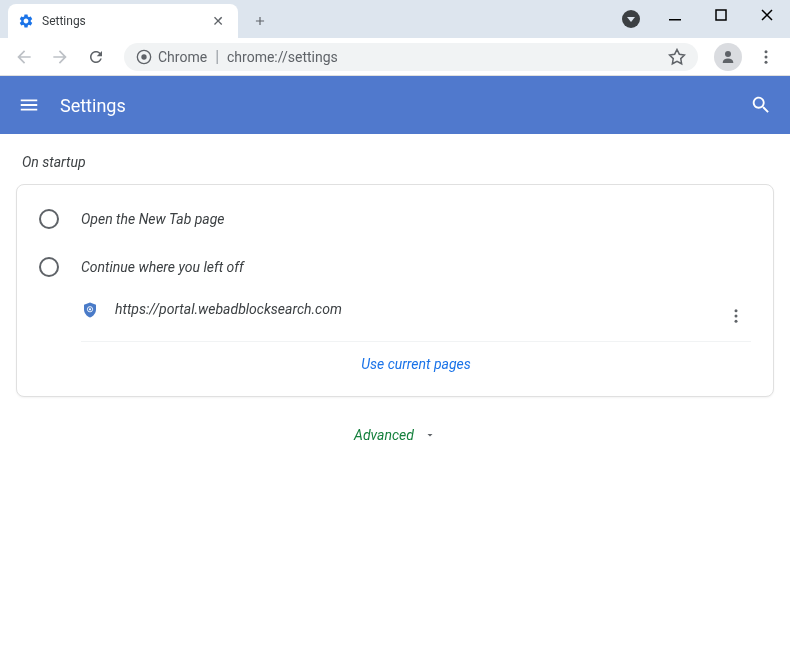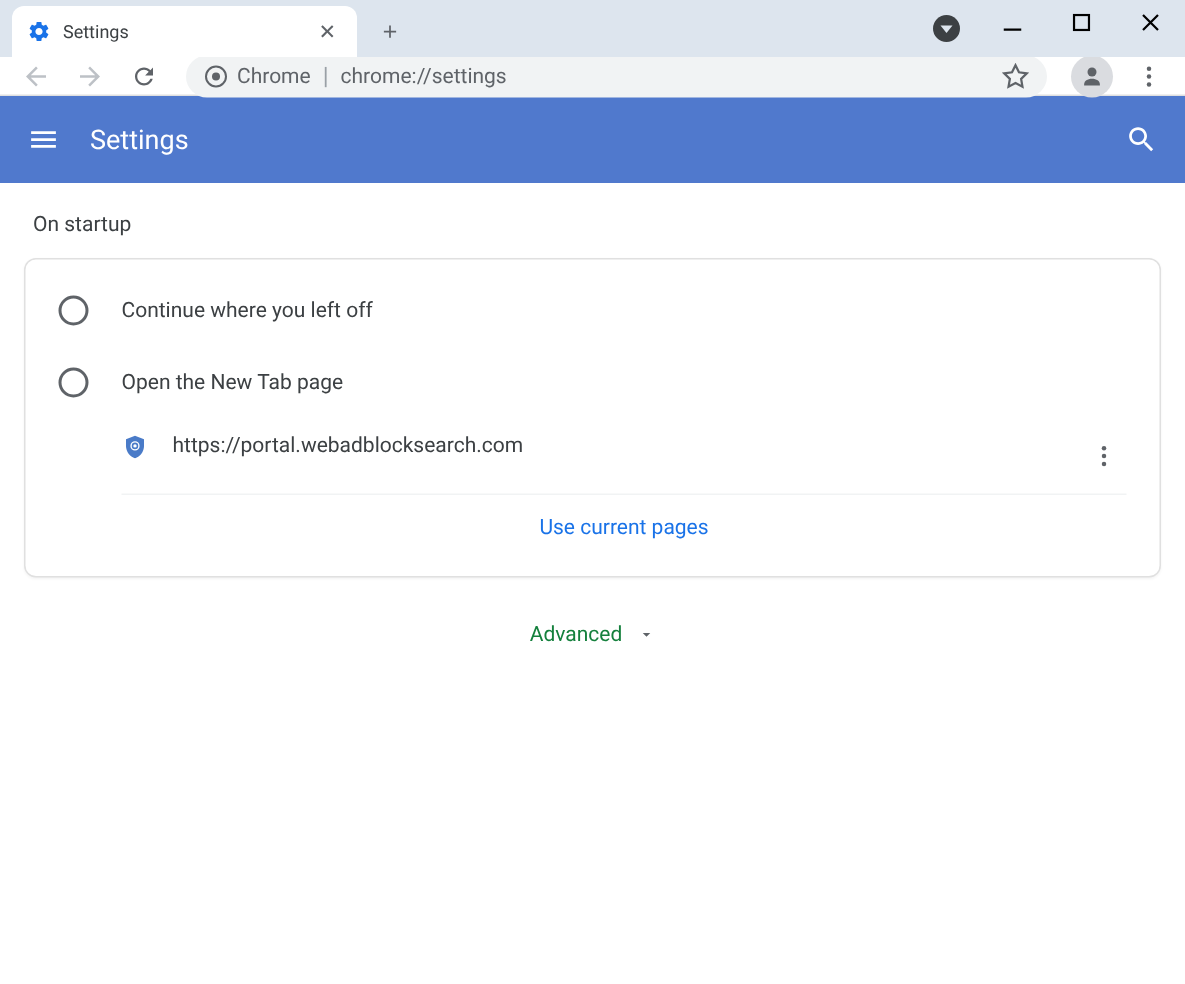--- a/index.html
+++ b/index.html
@@ -14,39 +14,39 @@
 .tab-icon { width: 16px; height: 16px; color: #1a73e8; }
 .tab-title { font-size: 12px; color: #3c4043; flex: 1; }
 .tab-close { color: #5f6368; font-size: 14px; cursor: pointer; padding: 2px 4px; }
 .new-tab { width: 28px; height: 28px; display: flex; align-items: center; justify-content: center; color: #5f6368; margin-left: 8px; margin-bottom: 3px; cursor: pointer; }
 .win-controls { position: absolute; right: 0; top: 0; display: flex; height: 30px; }
 .win-btn { width: 46px; display: flex; align-items: center; justify-content: center; color: #000; cursor: pointer; }
 .incognito-badge { position: absolute; right: 150px; top: 10px; width: 18px; height: 18px; background: #3c4043; border-radius: 50%; display: flex; align-items: center; justify-content: center; }
 .incognito-badge::before { content: ''; width: 0; height: 0; border-left: 4px solid transparent; border-right: 4px solid transparent; border-top: 5px solid #dde5ee; }
 
 
-.address-bar { height: 26px; background: #fff; display: flex; align-items: center; padding: 0 8px; gap: 4px; border-bottom: 1px solid #e0e0e0; }
+.address-bar { height: 38px; background: #fff; display: flex; align-items: center; padding: 0 8px; gap: 4px; border-bottom: 1px solid #e0e0e0; }
 .nav-btn { width: 32px; height: 32px; display: flex; align-items: center; justify-content: center; color: #5f6368; cursor: pointer; border-radius: 50%; }
 .nav-btn.disabled { color: #bdc1c6; cursor: default; }
 .omnibox { flex: 1; height: 28px; background: #f1f3f4; border-radius: 14px; display: flex; align-items: center; padding: 0 12px; margin: 0 8px; gap: 8px; }
 .site-chip { display: flex; align-items: center; gap: 6px; color: #5f6368; font-size: 14px; }
 .omnibox-divider { color: #9aa0a6; }
 .url-text { color: #5f6368; font-size: 14px; flex: 1; }
 .star-btn { color: #5f6368; cursor: pointer; }
 .profile-btn { width: 28px; height: 28px; background: #dadce0; border-radius: 50%; display: flex; align-items: center; justify-content: center; cursor: pointer; margin: 0 4px; }
 .menu-btn { width: 32px; height: 32px; display: flex; align-items: center; justify-content: center; color: #5f6368; cursor: pointer; }
 
 
 .settings-header { height: 58px; background: #5079cd; display: flex; align-items: center; padding: 0 18px; color: #fff; }
 .menu-icon { cursor: pointer; margin-right: 20px; }
 .settings-title { font-size: 18px; font-weight: 400; flex: 1; }
 .search-icon-btn { cursor: pointer; }
 
 
-.content-wrapper { height: 522px; overflow-y: scroll; background: #fff; position: relative; }
+.content-wrapper { height: 522px; overflow-y: scroll; background: #fff; position: relative; font-style: italic; }
 .content { padding: 20px 16px 30px 16px; position: relative; z-index: 2; }
 .section-title { font-size: 14px; color: #3c4043; margin-bottom: 14px; margin-left: 6px; }
 .card { background: #fff; border: 1px solid #e0e0e0; border-radius: 8px; padding: 10px 0; box-shadow: 0 1px 2px rgba(0,0,0,0.05); }
 .radio-row { display: flex; align-items: center; padding: 14px 22px; gap: 22px; cursor: pointer; }
 .radio { width: 20px; height: 20px; border: 2px solid #5f6368; border-radius: 50%; flex-shrink: 0; position: relative; }
 .radio.checked { border-color: #1a73e8; }
 .radio.checked::after { content: ''; position: absolute; top: 3px; left: 3px; width: 10px; height: 10px; background: #1a73e8; border-radius: 50%; }
 .radio-label { font-size: 14px; color: #3c4043; }
 .page-list { margin-left: 64px; }
 .page-item { display: flex; padding: 10px 0; gap: 16px; border-bottom: 1px solid #f1f3f4; margin-right: 22px; }
@@ -167,25 +167,25 @@
       </svg>
     </span>
 </div>
 
 <div class="content-wrapper">
   <div class="content">
     <div class="section-title">On startup</div>
     <div class="card">
       <div class="radio-row">
         <div class="radio"></div>
-        <span class="radio-label">Continue where you left off</span>
+        <span class="radio-label">Open the New Tab page</span>
       </div>
       <div class="radio-row">
         <div class="radio"></div>
-        <span class="radio-label">Open the New Tab page</span>
+        <span class="radio-label">Continue where you left off</span>
       </div>
       <div class="page-list">
         <div class="page-item">
           <span class="page-favicon">
             <svg viewBox="0 0 24 24" width="18" height="18">
                 <path fill="#4a7bc8" d="M12 2 L4 5 v6 c0 5 3.5 9.5 8 11 4.5-1.5 8-6 8-11 V5 L12 2z"></path>
                 <circle cx="12" cy="11" r="3.5" fill="none" stroke="#fff" stroke-width="1.2"></circle>
                 <circle cx="12" cy="11" r="1.5" fill="#fff"></circle>
               </svg>
           </span>

